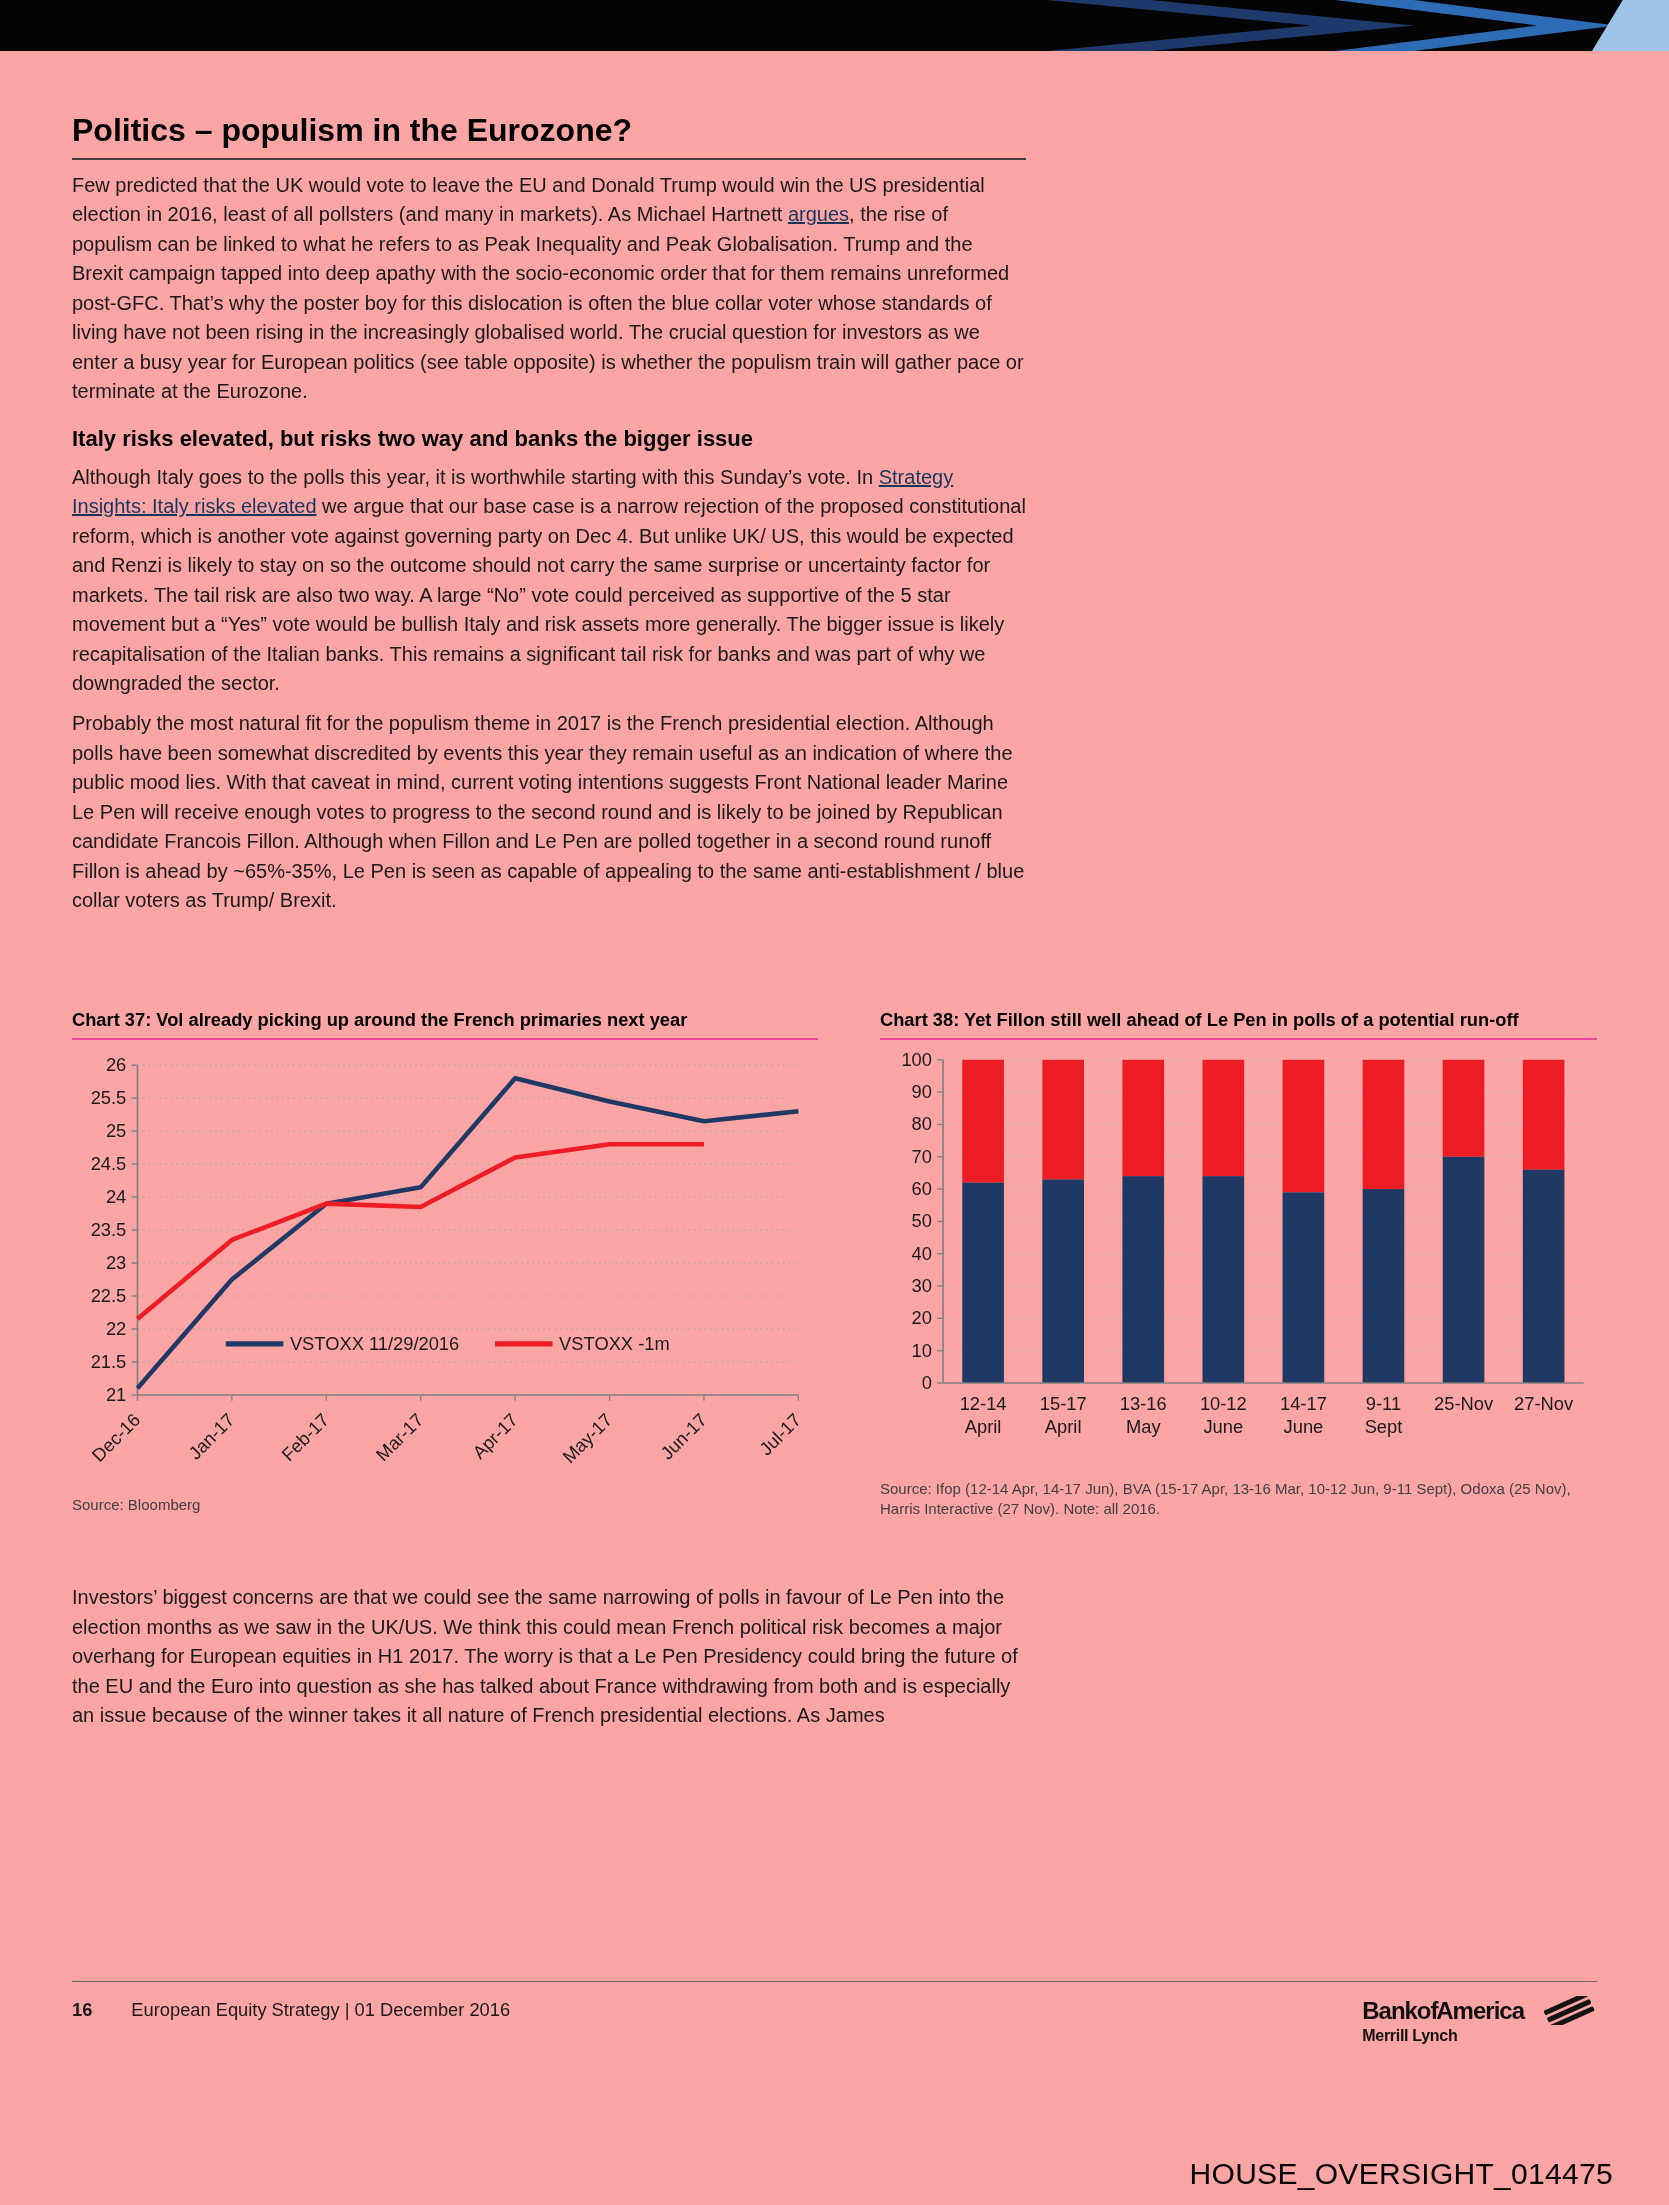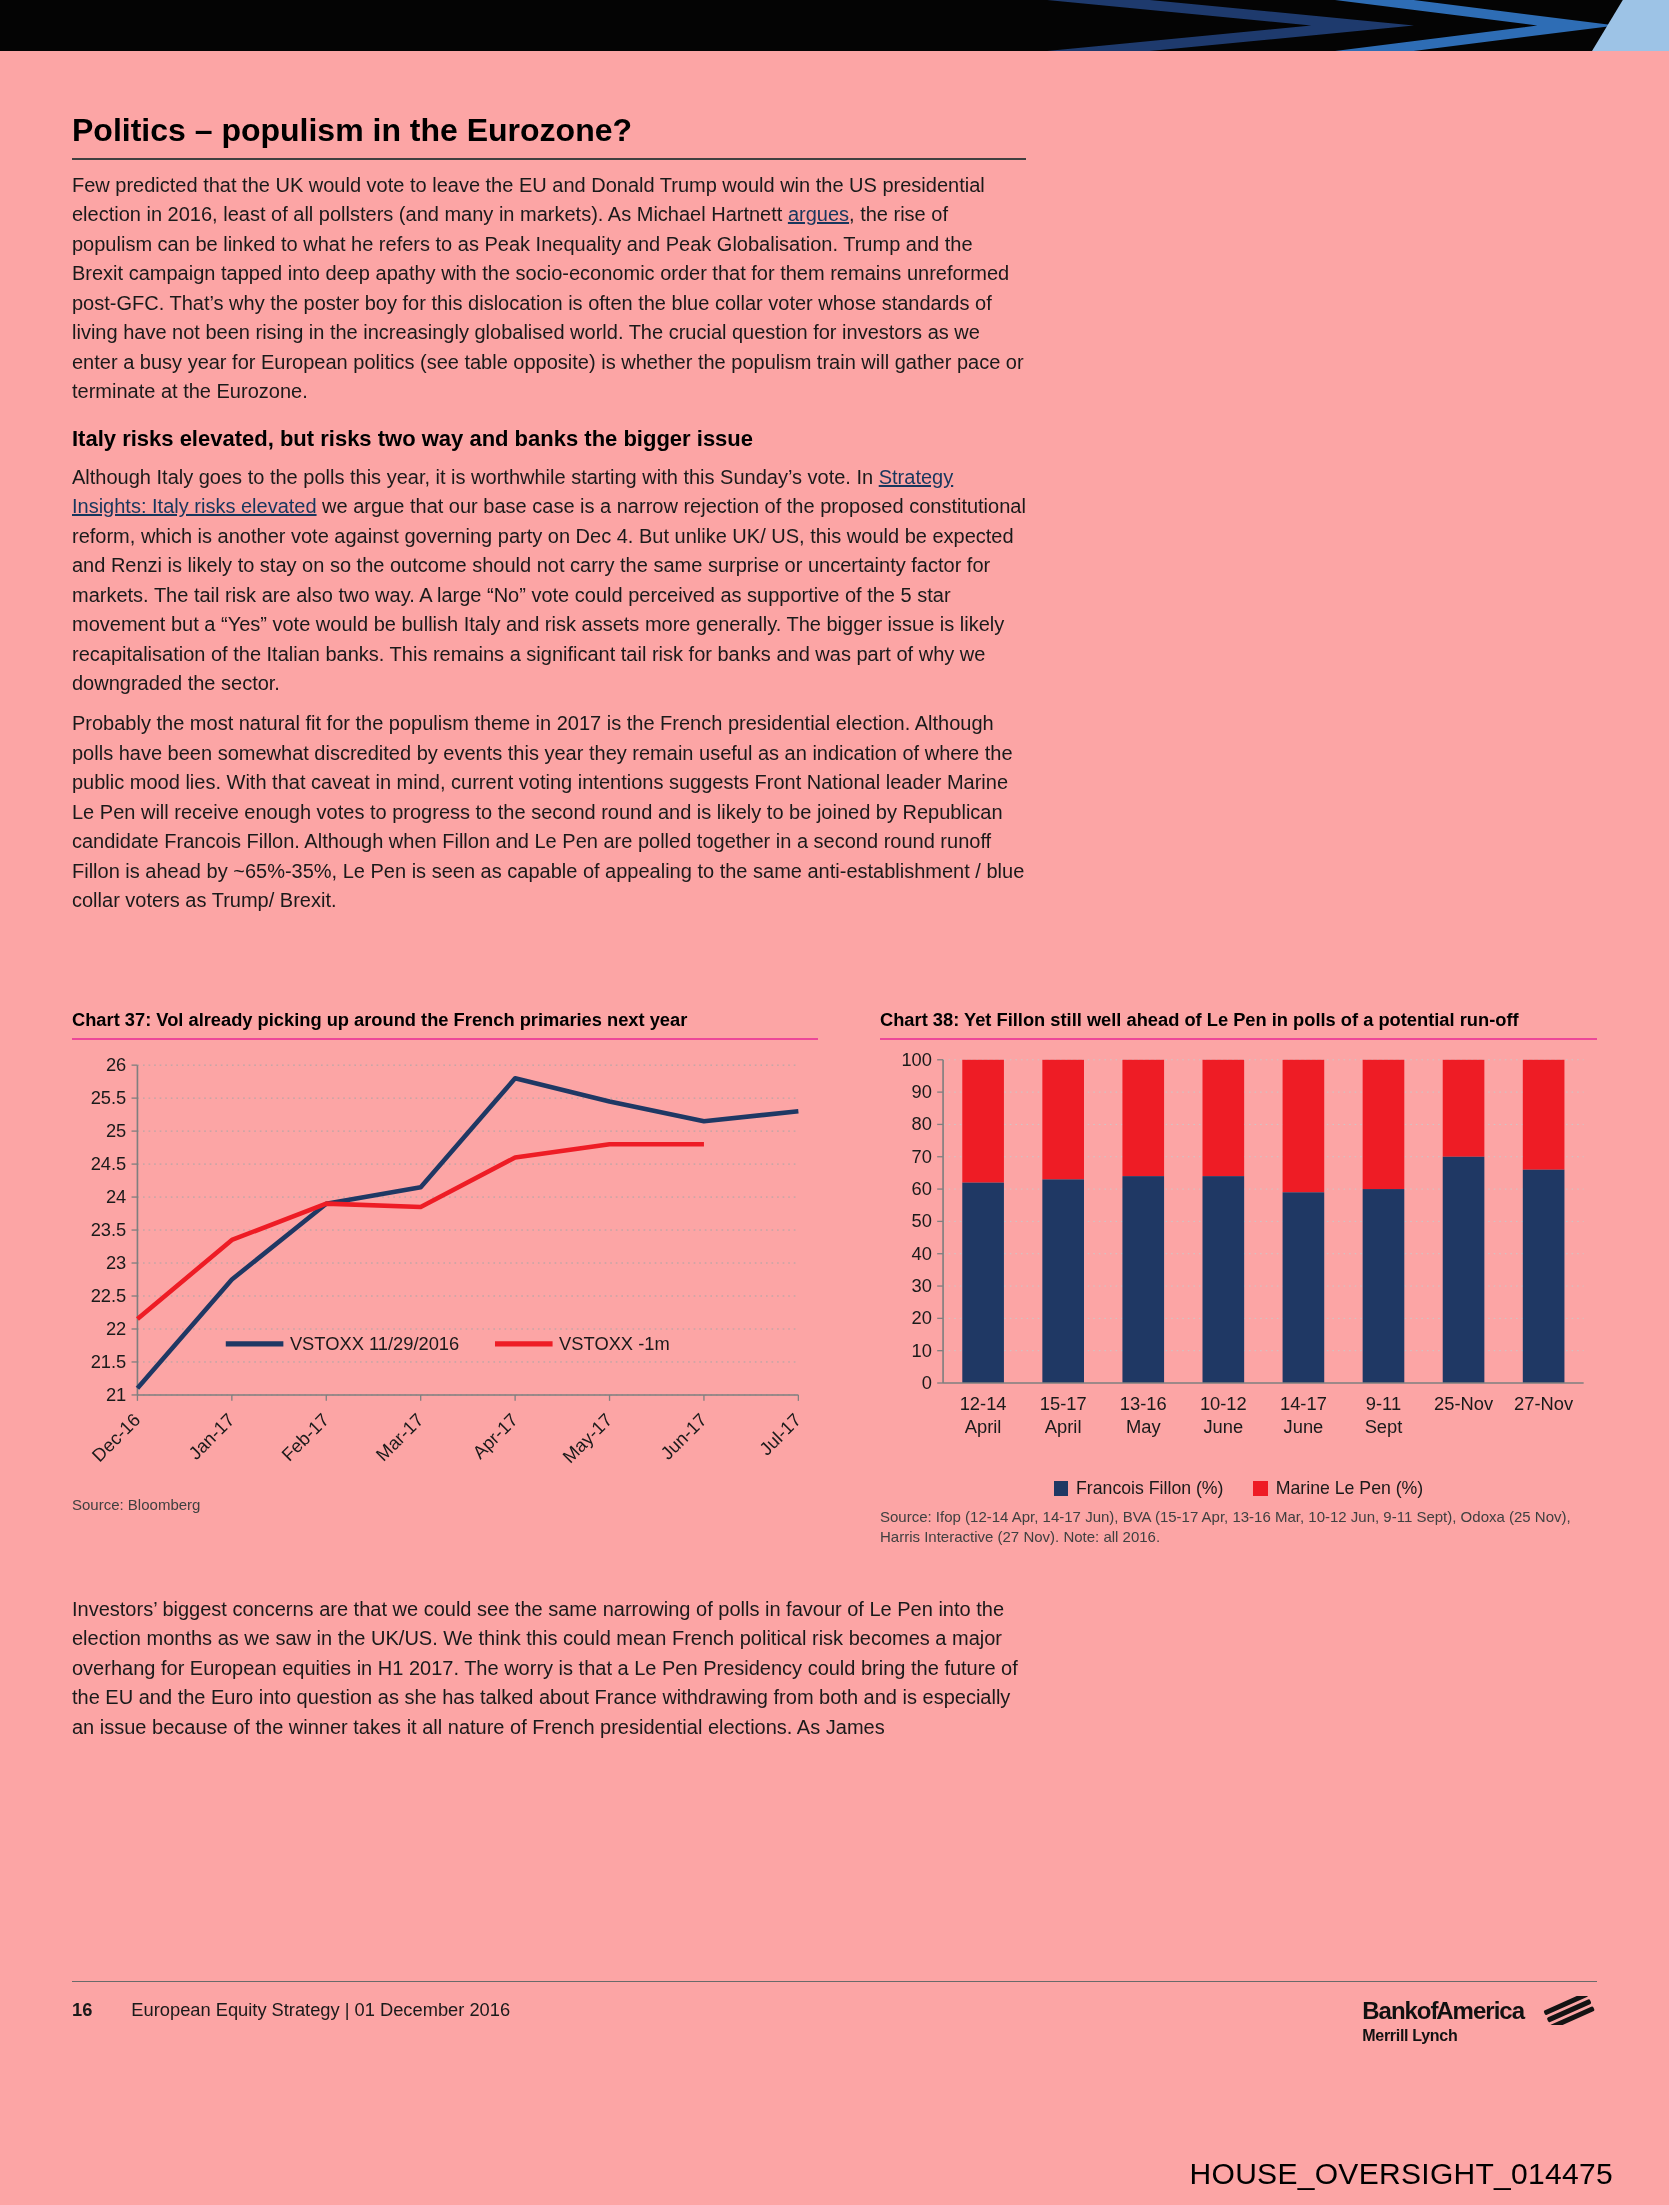--- a/index.html
+++ b/index.html
@@ -29,21 +29,21 @@
   .chart-col-left { width: 746px; }
   .chart-col-right { width: 717px; }
   .chart-title { font-weight: 700; font-size: 18.3px; line-height: 24px; padding-bottom: 6.5px;
     border-bottom: 2px solid #ec4899; color: #000; }
   .chart-body { margin-top: 7.9px; }
   .chart-source { font-size: 15px; line-height: 20px; color: #404040; margin-top: 5.2px; }
   .bar-legend { display: flex; justify-content: center; align-items: center; gap: 30px;
     font-size: 17.7px; margin: 3.9px 0 7.9px; color: #1a1a1a; }
   .leg { display: flex; align-items: center; gap: 7.9px; }
   .swatch { width: 14.4px; height: 14.4px; display: inline-block; background: #888; }
-  .para-last { margin-top: 48px; }
+  .para-last { margin-top: 64px; }
   
   .footer { position: absolute; left: 72px; right: 72px; top: 1981px;
     border-top: 1.3px solid #6a6a6a; display: flex; justify-content: space-between; padding-top: 17px; }
   .footer-left { font-size: 18.3px; color: #1a1a1a; display: flex; align-items: baseline; gap: 39px; }
   .pageno { font-weight: 700; }
   .logo { margin-top: -2.6px; }
   .logo-row { display: flex; align-items: center; gap: 17px; }
   .logo-bofa { font-size: 24px; font-weight: 800; letter-spacing: -1px; word-spacing: -5.9px; color: #111; }
   .logo-ml { font-size: 16px; font-weight: 700; letter-spacing: -0.3px; color: #111; margin-top: 2px; }
   .watermark { position: absolute; top: 2157px; right: 56px; font-size: 30px; color: #000; letter-spacing: 0.3px; }
@@ -193,30 +193,20 @@
               <text x="769.0625" y="554" text-anchor="middle" font-size="28" fill="#1a1a1a"><tspan x="769.0625" dy="0">9-11</tspan><tspan x="769.0625" dy="34">Sept</tspan></text>
               <rect x="859.62" y="18" width="63.635000000000005" height="148.2" fill="#ee1c25"></rect>
               <rect x="859.62" y="166.2" width="63.635000000000005" height="345.8" fill="#1f3864"></rect>
               <text x="891.4375" y="554" text-anchor="middle" font-size="28" fill="#1a1a1a"><tspan x="891.4375" dy="0">25-Nov</tspan></text>
               <rect x="981.995" y="18" width="63.635000000000005" height="167.96" fill="#ee1c25"></rect>
               <rect x="981.995" y="185.96" width="63.635000000000005" height="326.03999999999996" fill="#1f3864"></rect>
               <text x="1013.8125" y="554" text-anchor="middle" font-size="28" fill="#1a1a1a"><tspan x="1013.8125" dy="0">27-Nov</tspan></text>
               <line x1="96" x2="96" y1="18" y2="512" stroke="#7f7f7f" stroke-width="2.5"></line>
               <line x1="96" x2="1075" y1="512" y2="512" stroke="#7f7f7f" stroke-width="2.5"></line>
             </svg></div>
-        <div class="bar-legend">
-          <span class="leg">
-              <span class="swatch" style="background: rgb(31, 56, 100);"></span>
-              <span>Francois Fillon (%)</span>
-            </span>
-          <span class="leg">
-              <span class="swatch" style="background: rgb(238, 28, 37);"></span>
-              <span>Marine Le Pen (%)</span>
-            </span>
-        </div>
         <div class="chart-source">Source: Ifop (12-14 Apr, 14-17 Jun), BVA (15-17 Apr, 13-16 Mar, 10-12 Jun, 9-11 Sept), Odoxa (25 Nov), Harris Interactive (27 Nov). Note: all 2016.</div>
       </div>
 
     </div>
 
     <p class="para para-last">Investors’ biggest concerns are that we could see the same narrowing of polls in favour of Le Pen into the election months as we saw in the UK/US. We think this could mean French political risk becomes a major overhang for European equities in H1 2017. The worry is that a Le Pen Presidency could bring the future of the EU and the Euro into question as she has talked about France withdrawing from both and is especially an issue because of the winner takes it all nature of French presidential elections. As James</p>
 
   </div>
 
   <div class="footer">

